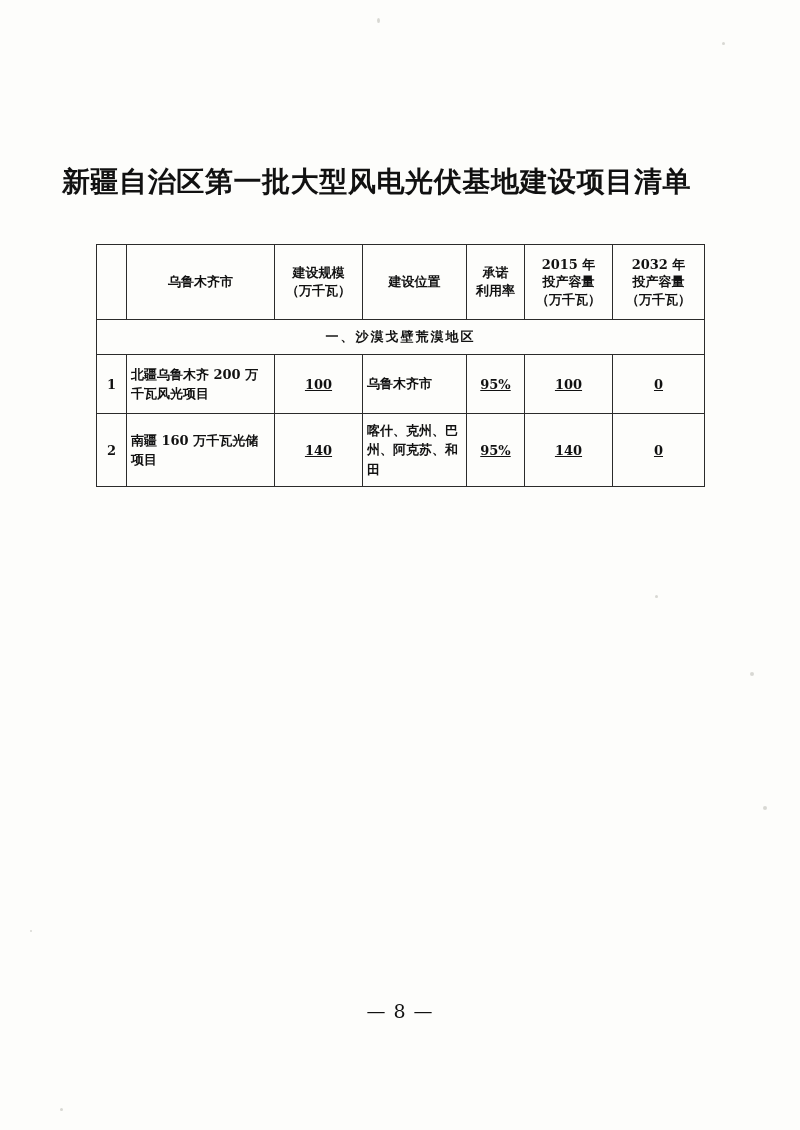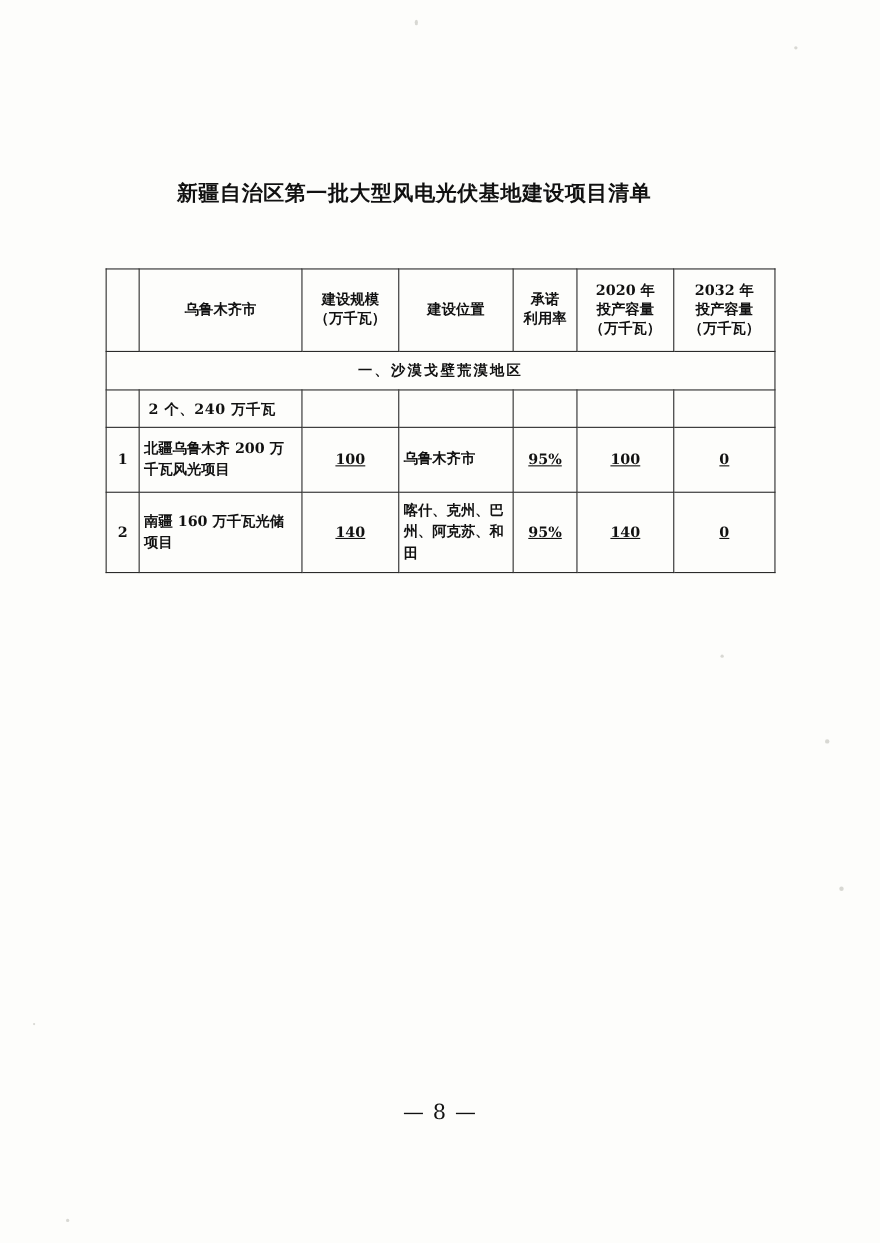--- a/index.html
+++ b/index.html
@@ -28,21 +28,21 @@
     background: #b9b9b2;
     border-radius: 50%;
     opacity: 0.55;
   }
   .doc-title {
     position: absolute;
     top: 163px;
     left: 0;
     width: 753px;
     text-align: center;
-    font-size: 19px;
+    font-size: 28px;
     font-weight: bold;
     letter-spacing: 0.6px;
     font-family: "DejaVu Serif", "Liberation Serif", serif;
     color: #111;
   }
   .table-wrap {
     position: absolute;
     top: 244px;
     left: 96px;
     width: 608px;
@@ -154,43 +154,34 @@
           <td class="hdr-two-line">
             <span>建设规模</span>
             <span>（万千瓦）</span>
           </td>
           <td>建设位置</td>
           <td class="hdr-two-line">
             <span>承诺</span>
             <span>利用率</span>
           </td>
           <td class="hdr-two-line">
-            <span>2020 年</span>
+            <span>2015 年</span>
             <span>投产容量</span>
             <span>（万千瓦）</span>
           </td>
           <td class="hdr-two-line">
             <span>2032 年</span>
             <span>投产容量</span>
             <span>（万千瓦）</span>
           </td>
         </tr>
       </thead>
       <tbody>
         <tr class="section-row">
           <td colspan="7">一、沙漠戈壁荒漠地区</td>
-        </tr>
-        <tr class="subtotal-row">
-          <td></td>
-          <td class="sub-label">2 个、240 万千瓦</td>
-          <td></td>
-          <td></td>
-          <td></td>
-          <td></td>
-          <td></td>
         </tr>
         <tr class="data-row">
           <td class="idx">1</td>
           <td class="name">北疆乌鲁木齐 200 万千瓦风光项目</td>
           <td class="num">100</td>
           <td class="loc">乌鲁木齐市</td>
           <td class="num">95%</td>
           <td class="num">100</td>
           <td class="num">0</td>
         </tr>

